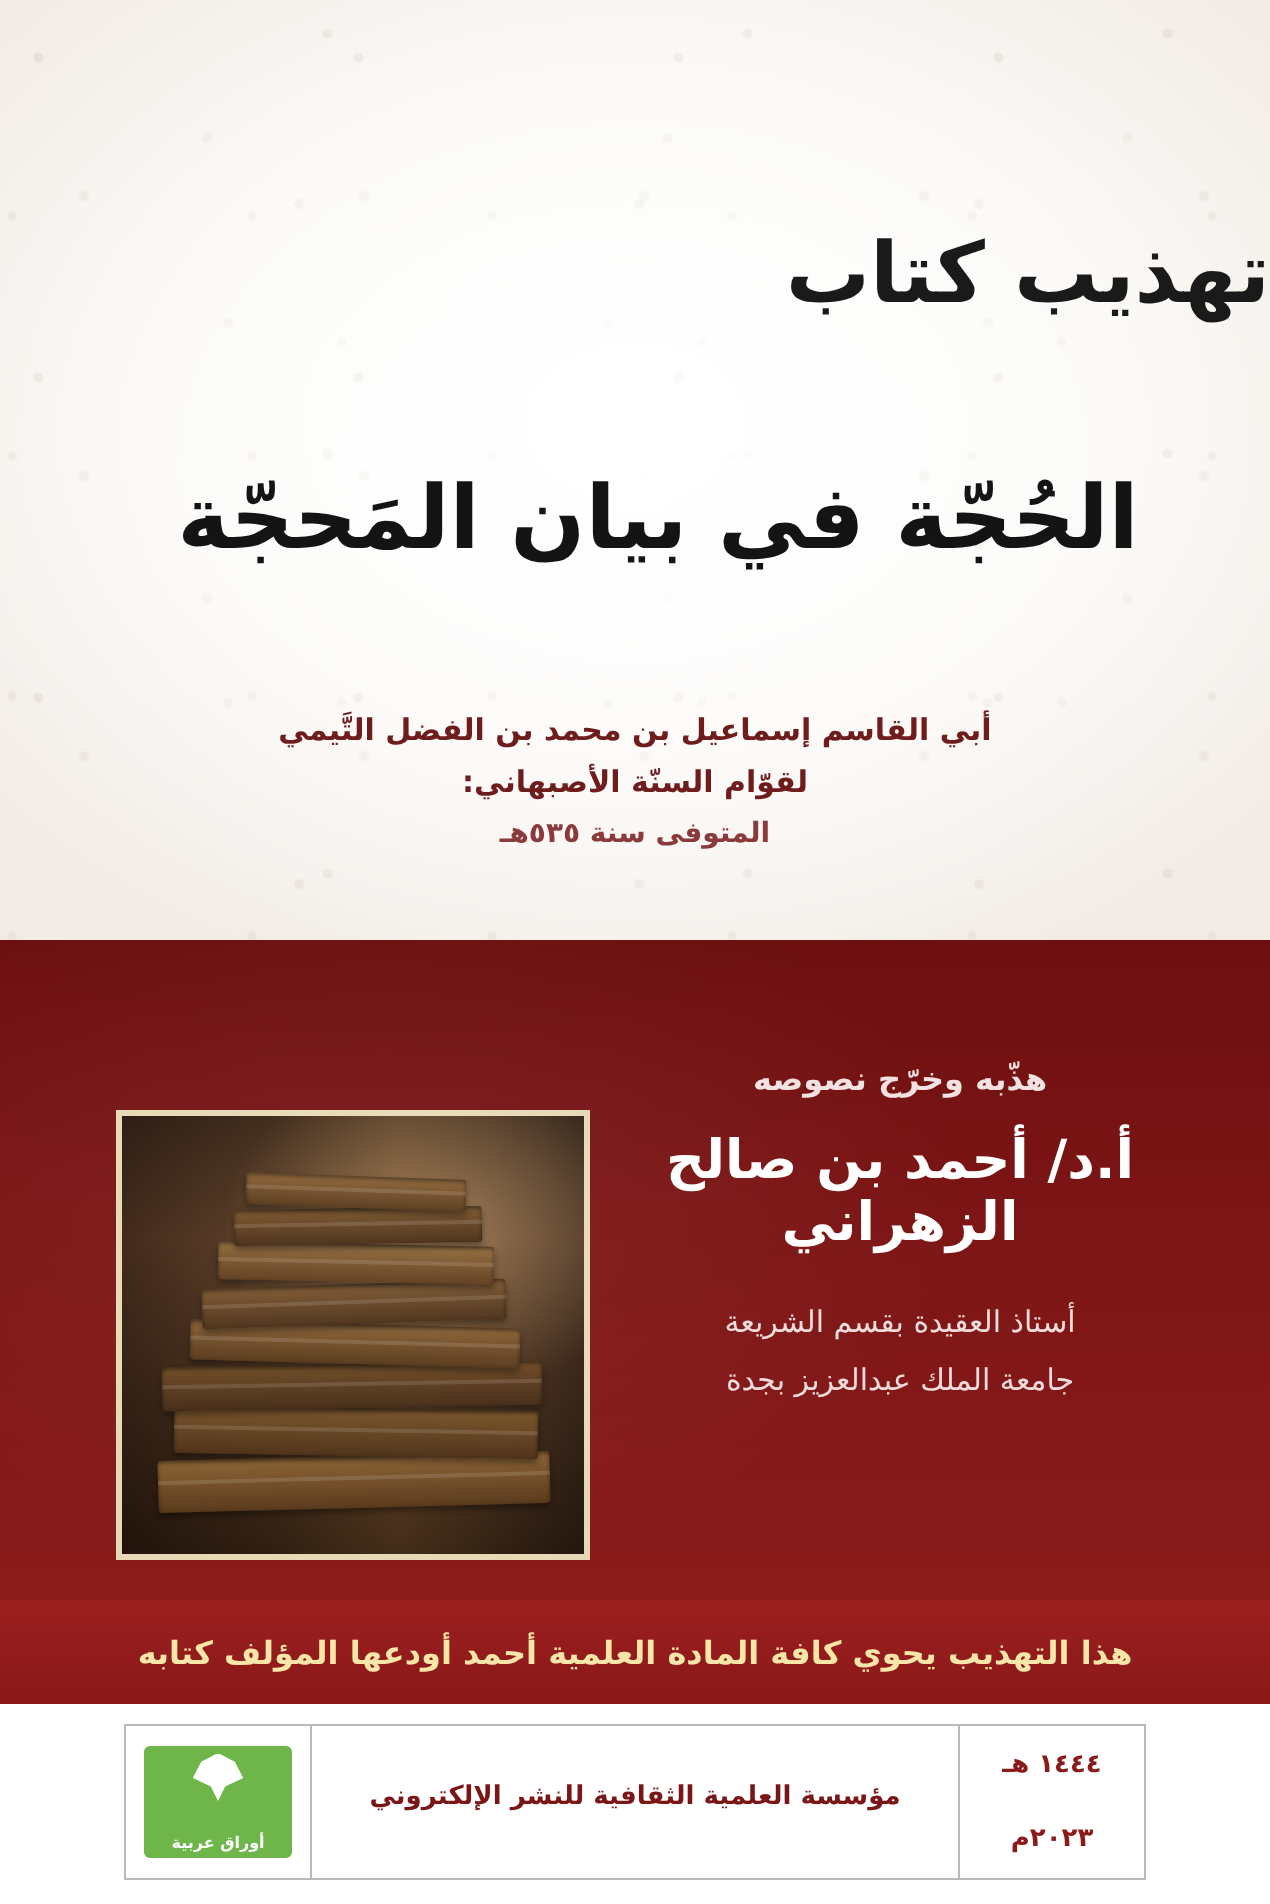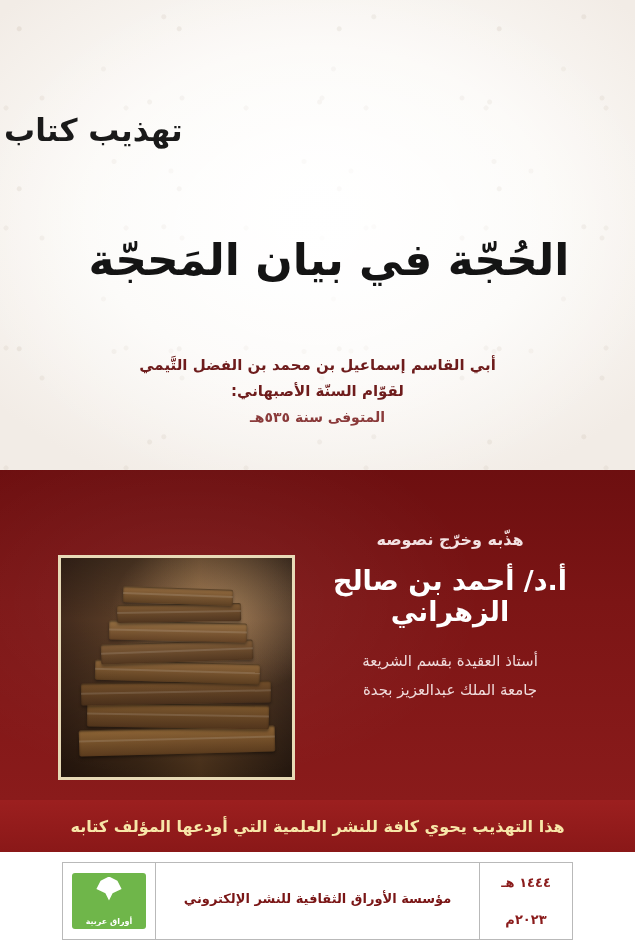--- a/index.html
+++ b/index.html
@@ -47,23 +47,23 @@
   .top-vignette {
     position: absolute;
     inset: 0;
     background: radial-gradient(ellipse 500px 380px at 50% 50%, rgba(255,255,255,.85) 0%, rgba(255,255,255,0) 70%);
     pointer-events: none;
   }
 
   .title-kicker {
     position: absolute;
     top: 112px;
-    left: 4px; right: 0;
-    text-align: left;
-    font-size: 31px;
+    left: 16px; right: 0;
+    text-align: right;
+    font-size: 42px;
     font-weight: bold;
     color: #1a1a1a;
     letter-spacing: 0;
   }
   .title-main {
     position: absolute;
     top: 232px;
     left: 0; right: 0;
     text-align: center;
     font-size: 44px;
@@ -320,33 +320,33 @@
         <div class="book b4"></div>
         <div class="book b5"></div>
         <div class="book b6"></div>
         <div class="book b7"></div>
         <div class="book b8"></div>
       </div>
     </div>
   </div>
 
   <div class="tagline-strip">
-    <div class="tagline">هذا التهذيب يحوي كافة للنشر العلمية التي أودعها المؤلف كتابه</div>
+    <div class="tagline">هذا التهذيب يحوي كافة المادة العلمية أحمد أودعها المؤلف كتابه</div>
   </div>
 
   <div class="footer">
     <div class="footer-inner">
 
       <div class="footer-year">
         <div>١٤٤٤ هـ</div>
         <div>٢٠٢٣م</div>
       </div>
 
       <div class="footer-mid">
-        <div class="footer-org">مؤسسة الأوراق الثقافية للنشر الإلكتروني</div>
+        <div class="footer-org">مؤسسة العلمية الثقافية للنشر الإلكتروني</div>
       </div>
 
       <div class="footer-logo">
         <div class="logo-box">
           <div class="logo-mark"></div>
           <div class="logo-text">أوراق عربية</div>
         </div>
       </div>
 
     </div>

